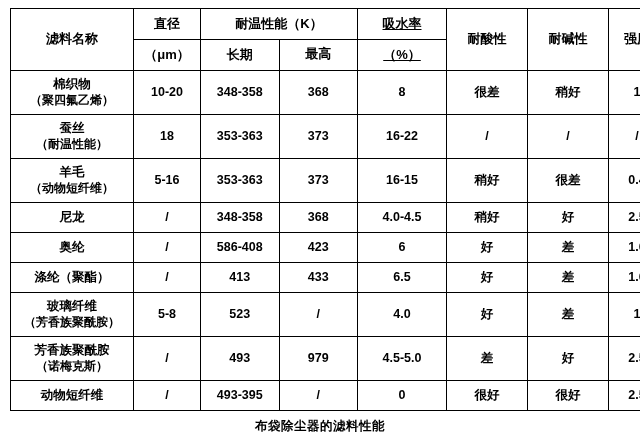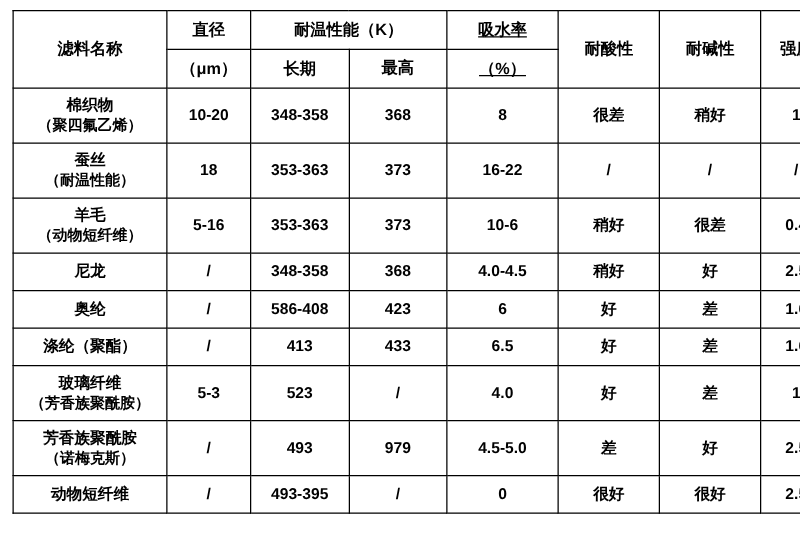--- a/index.html
+++ b/index.html
@@ -117,21 +117,21 @@
           <td>16-22</td>
           <td>/</td>
           <td>/</td>
           <td>/</td>
         </tr>
         <tr class="tall">
           <td class="cell-name"><span>羊毛</span><span class="line2">（动物短纤维）</span></td>
           <td>5-16</td>
           <td>353-363</td>
           <td>373</td>
-          <td>10-6</td>
+          <td>16-15</td>
           <td>稍好</td>
           <td>很差</td>
           <td>0.4</td>
         </tr>
         <tr>
           <td class="cell-name"><span>尼龙</span></td>
           <td>/</td>
           <td>348-358</td>
           <td>368</td>
           <td>4.0-4.5</td>
@@ -154,21 +154,21 @@
           <td>/</td>
           <td>413</td>
           <td>433</td>
           <td>6.5</td>
           <td>好</td>
           <td>差</td>
           <td>1.6</td>
         </tr>
         <tr class="tall">
           <td class="cell-name"><span>玻璃纤维</span><span class="line2">（芳香族聚酰胺）</span></td>
-          <td>5-3</td>
+          <td>5-8</td>
           <td>523</td>
           <td>/</td>
           <td>4.0</td>
           <td>好</td>
           <td>差</td>
           <td>1</td>
         </tr>
         <tr class="tall">
           <td class="cell-name"><span>芳香族聚酰胺</span><span class="line2">（诺梅克斯）</span></td>
           <td>/</td>
@@ -185,13 +185,14 @@
           <td>493-395</td>
           <td>/</td>
           <td>0</td>
           <td>很好</td>
           <td>很好</td>
           <td>2.5</td>
         </tr>
       </tbody>
   </table>
 
+  <div class="caption">布袋除尘器的滤料性能</div>
 </div>
 
 </body></html>

